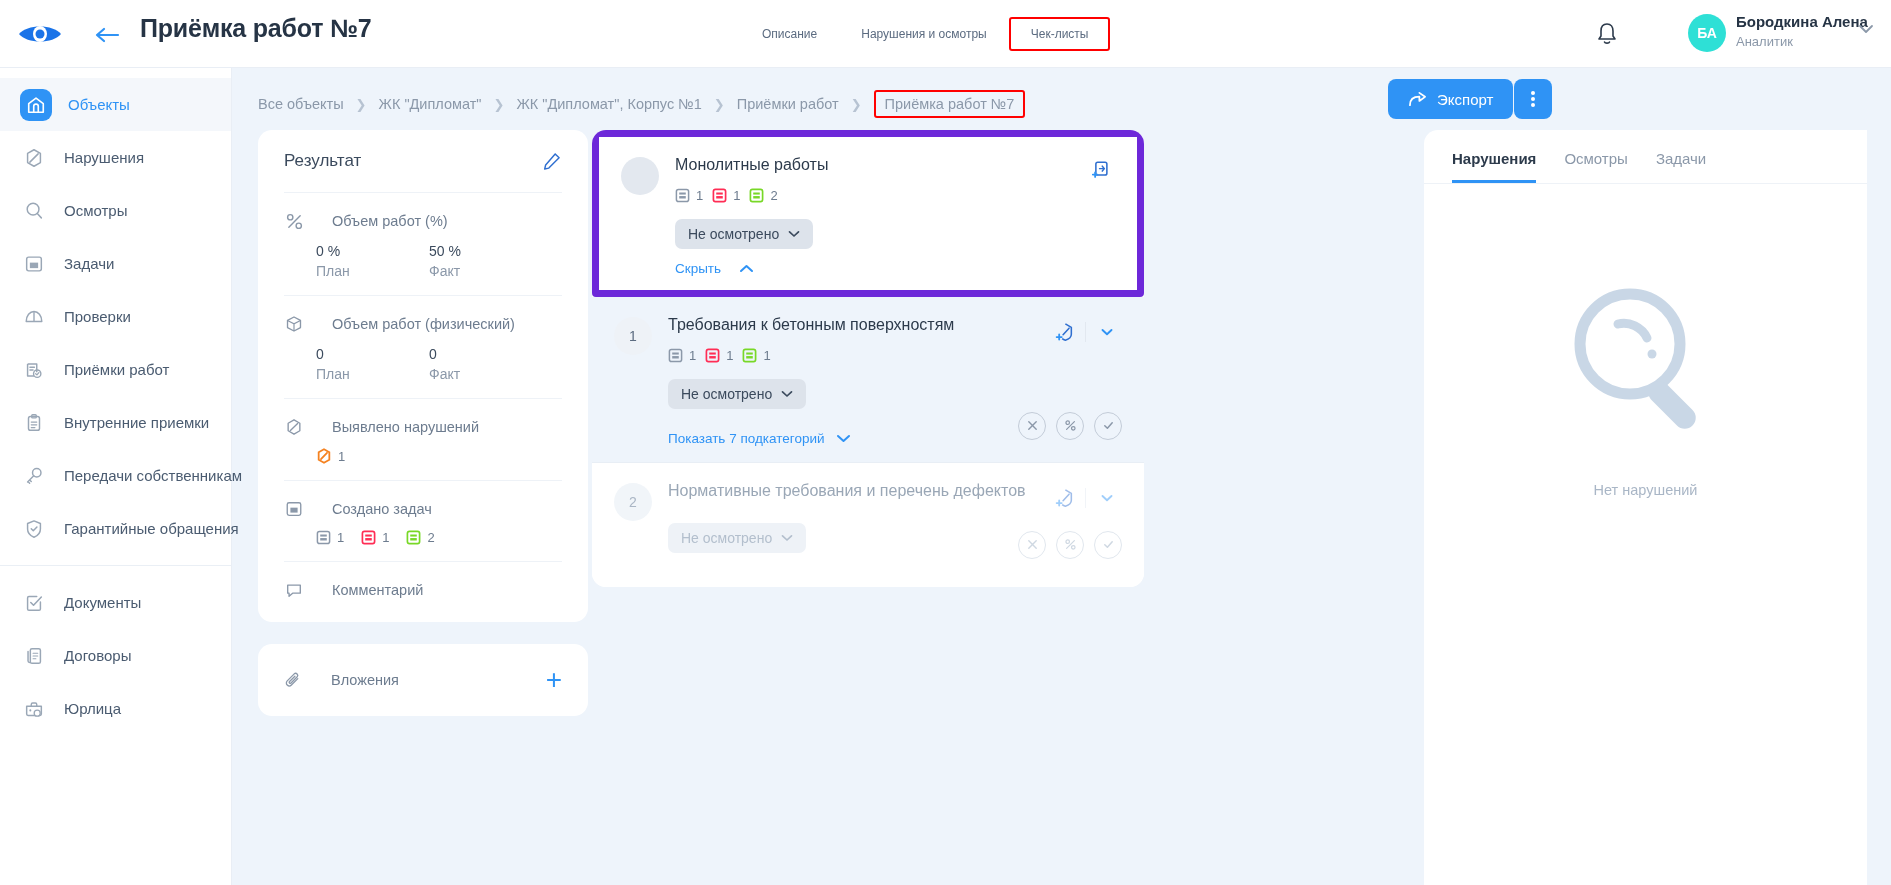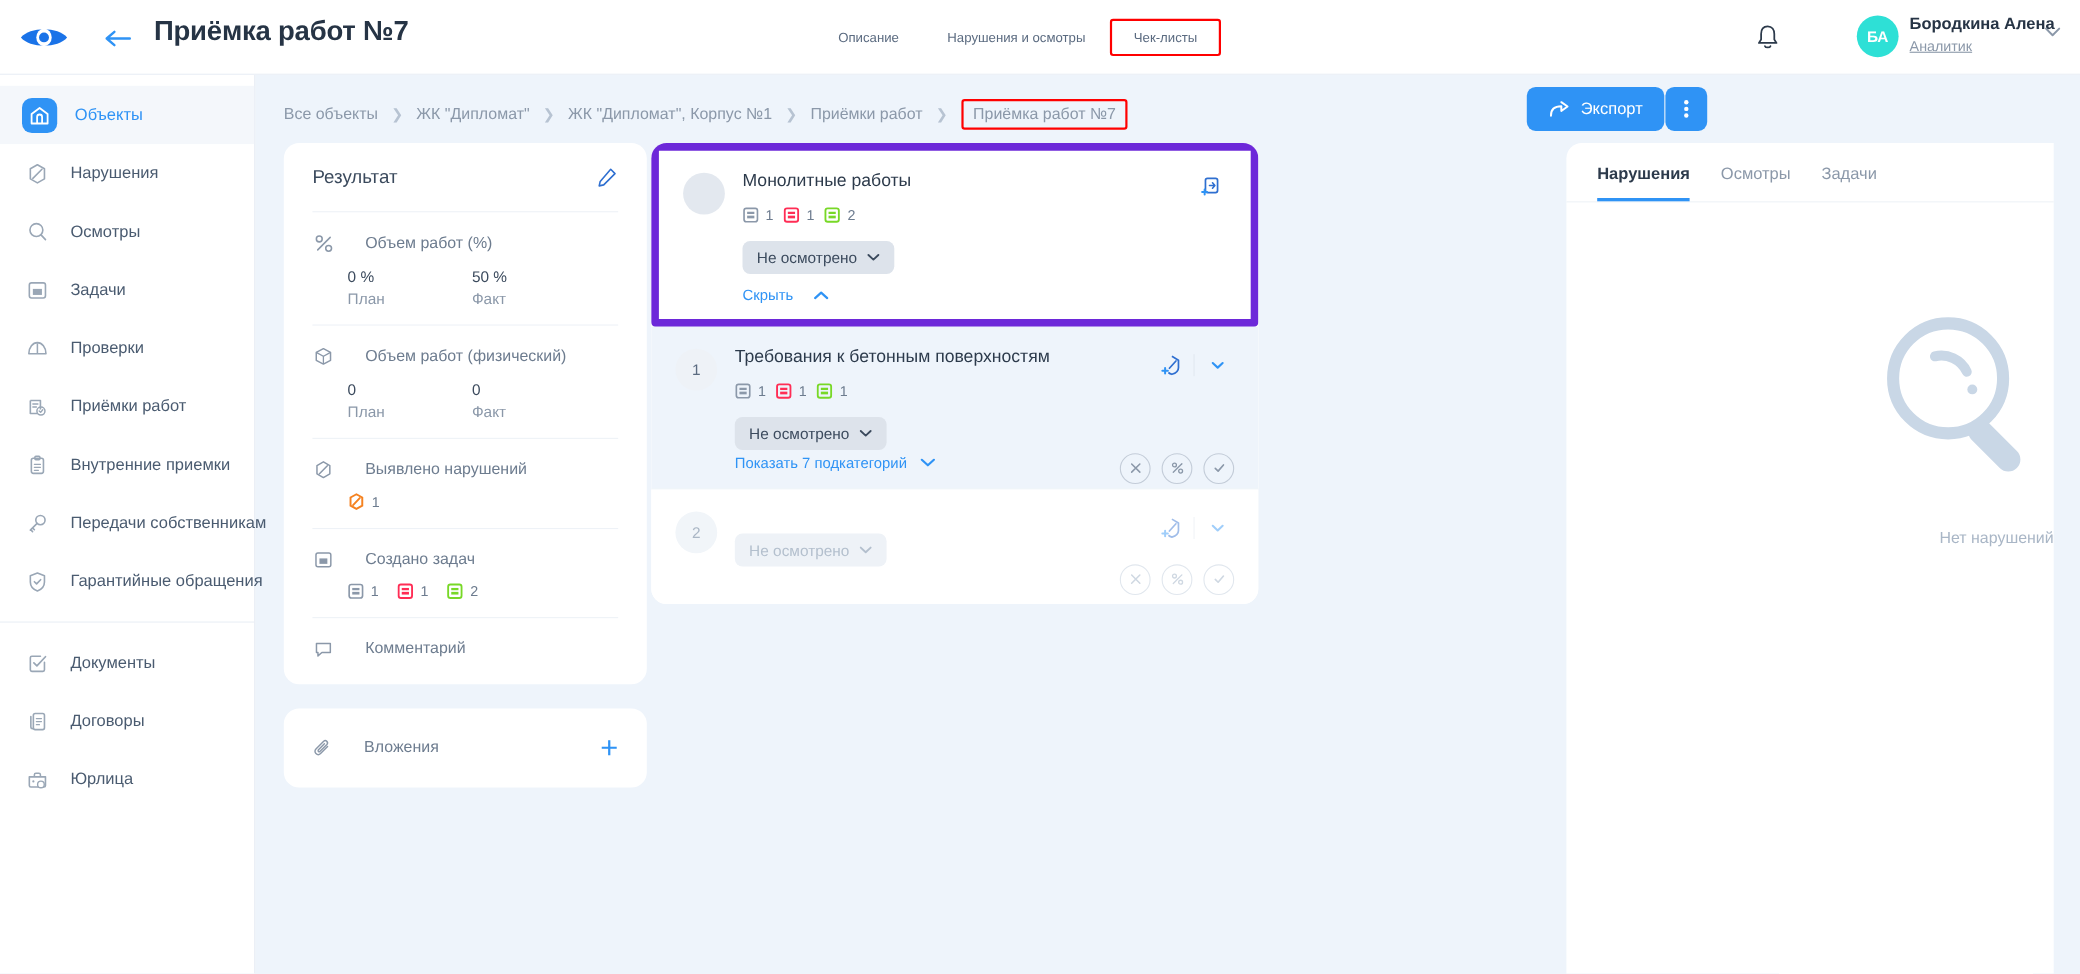--- a/index.html
+++ b/index.html
@@ -31,21 +31,21 @@
     font-size: 12px; color: #5b6b80; padding: 8px 22px; cursor: pointer; white-space: nowrap;
   }
   .nav-tab.hl { border: 2px solid #ff0000; border-radius: 3px; padding: 8px 20px; }
   .bell { position: absolute; left: 1593px; top: 20px; width: 28px; height: 28px; cursor: pointer; }
   .avatar {
     position: absolute; left: 1688px; top: 14px; width: 38px; height: 38px; border-radius: 50%;
     background: #2ee0d6; color: #ffffff; font-size: 14px; font-weight: bold;
     display: flex; align-items: center; justify-content: center;
   }
   .user-name { position: absolute; left: 1736px; top: 13px; font-size: 15px; font-weight: bold; color: #263445; white-space: nowrap; }
-  .user-role { position: absolute; left: 1736px; top: 34px; font-size: 13px; color: #8b98a9; white-space: nowrap; text-decoration: underline; }
+  .user-role { position: absolute; left: 1736px; top: 34px; font-size: 13px; color: #8b98a9; white-space: nowrap; }
   .user-caret { position: absolute; left: 1858px; top: 24px; cursor: pointer; }
 
   
   .sidebar {
     position: absolute; left: 0; top: 68px; width: 232px; height: 817px;
     background: #ffffff; border-right: 1px solid #e9eef5; z-index: 15;
     padding-top: 10px;
   }
   .side-item {
     height: 53px; display: flex; align-items: center; padding-left: 20px;
@@ -146,34 +146,34 @@
   .act-icon-btn { width: 30px; height: 30px; display: flex; align-items: center; justify-content: center; cursor: pointer; }
   .act-divider { width: 1px; height: 20px; background: #e2e8f0; margin: 0 6px; }
   .round-actions { position: absolute; right: 22px; display: flex; align-items: center; gap: 10px; }
   .round-btn {
     width: 28px; height: 28px; border-radius: 50%; border: 1.6px solid #c3ccd8;
     display: flex; align-items: center; justify-content: center; cursor: pointer; color: #8b98a9;
   }
   .round-btn.dim { border-color: #e1e7ee; color: #cfd8e2; }
   .sub-item { position: relative; background: #eef4fb; padding: 18px 24px 16px 22px; }
   .sub-item.plain { background: #ffffff; }
-  .show-more { font-size: 13.5px; color: #2f93f5; display: flex; align-items: center; gap: 12px; cursor: pointer; margin-top: 4px; }
+  .show-more { font-size: 13.5px; color: #2f93f5; display: flex; align-items: center; gap: 12px; cursor: pointer; margin-top: 22px; }
   .hair { height: 1px; background: #e8eef5; }
 
   
   .col-right {
     position: absolute; left: 1192px; top: 62px; width: 443px; height: 755px;
     background: #fff; border-radius: 14px 0 0 0;
   }
   .rtabs { display: flex; gap: 28px; padding: 20px 28px 0 28px; border-bottom: 1px solid #eef2f7; }
   .rtab { font-size: 15px; color: #8b98a9; padding-bottom: 13px; cursor: pointer; white-space: nowrap; }
   .rtab.active { color: #2c3a4b; font-weight: bold; border-bottom: 3px solid #2f93f5; }
   .empty-wrap {
     position: absolute; left: 0; top: 150px; width: 443px;
-    display: flex; flex-direction: column; align-items: flex-end; gap: 42px;
+    display: flex; flex-direction: column; align-items: center; gap: 42px;
   }
   .empty-text { font-size: 14.5px; color: #a9b6c6; }
 
   svg { display: block; }
 </style>
 </head>
 <body>
 
 <div class="topbar">
   <div class="logo-eye">
@@ -700,20 +700,21 @@
           </span>
         </div>
       </div>
 
       <div class="hair"></div>
 
       <div class="sub-item plain" style="padding-bottom:34px;">
         <div class="chk-row-top">
           <div class="chk-num dim">2</div>
           <div class="chk-body">
+            <div class="chk-title dim">Нормативные требования и перечень дефектов</div>
             <div class="status-pill dim" style="margin-top:22px;">
               <span>Не осмотрено</span>
               <span>
                 <svg width="12" height="8" viewBox="0 0 12 8">
                     <path d="M1.5 1.8 L6 6 L10.5 1.8" stroke="#b3bfcd" stroke-width="1.7" fill="none" stroke-linecap="round" stroke-linejoin="round"></path>
                   </svg>
               </span>
             </div>
           </div>
         </div>

